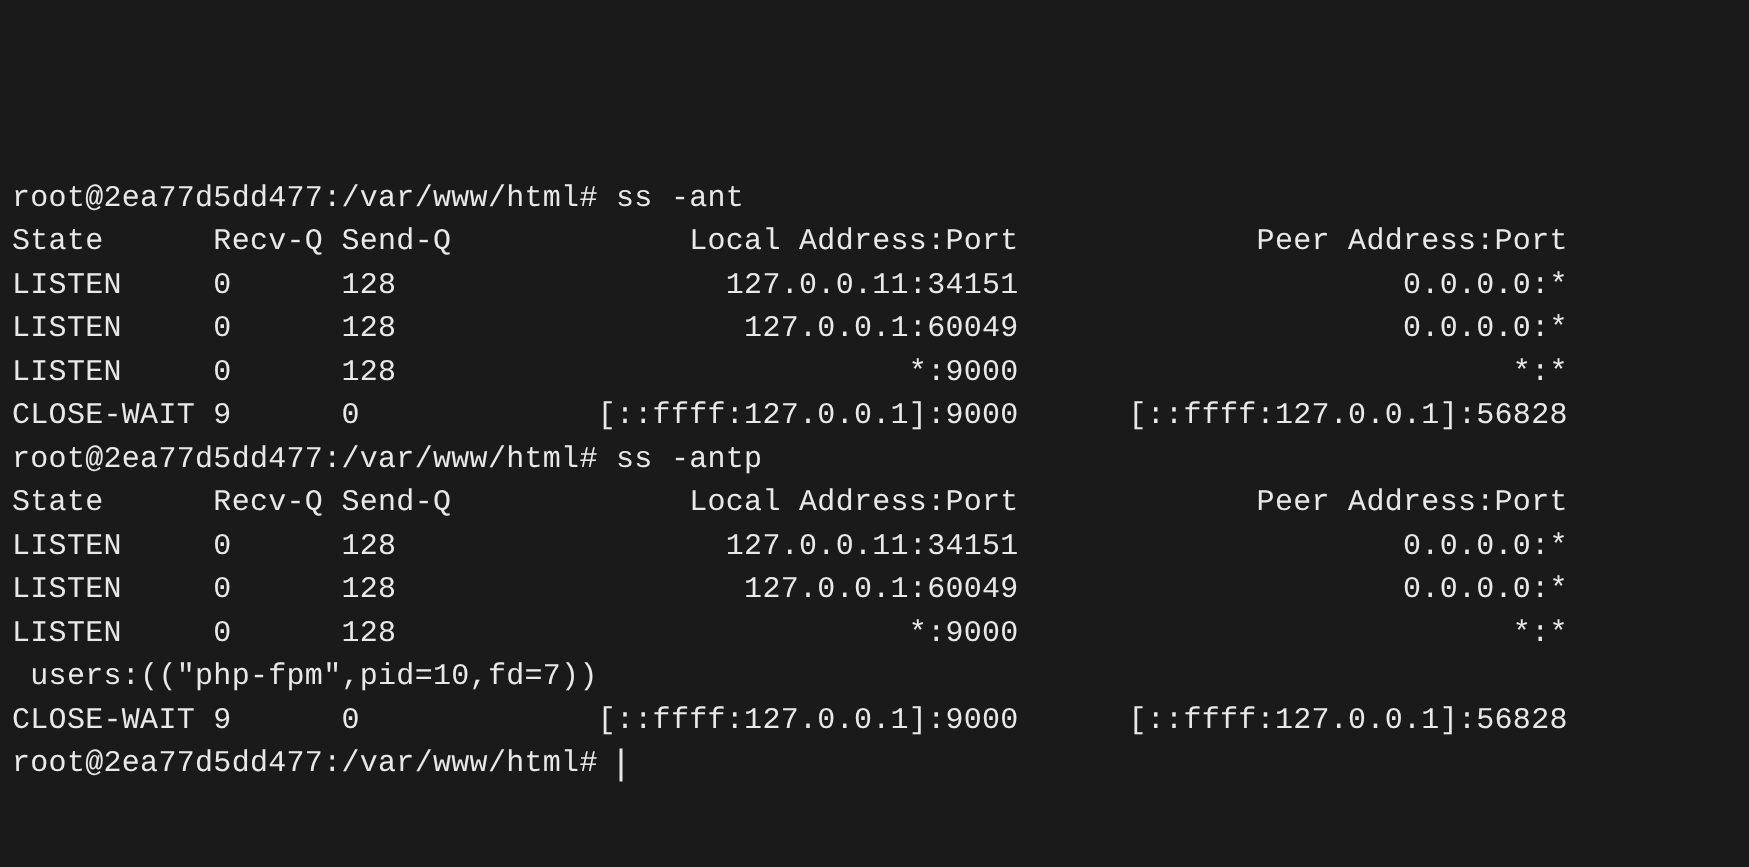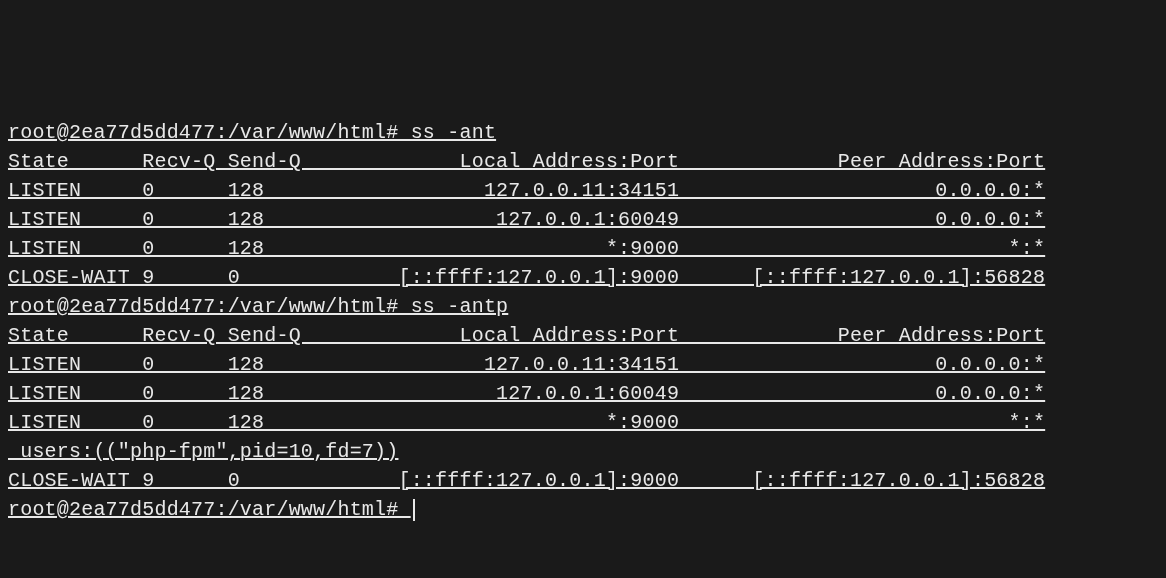--- a/index.html
+++ b/index.html
@@ -15,21 +15,20 @@
       line-height: 1.45;
       padding: 2px 8px;
       width: 1166px;
       height: 578px;
       overflow: hidden;
       white-space: pre;
       letter-spacing: 0.2px;
     }
     .line {
       display: block;
-      text-decoration: underline;
     }
     .cursor {
       display: inline-block;
       width: 2px;
       height: 22px;
       background: #e8e8e8;
       vertical-align: text-bottom;
       margin-left: 2px;
     }
   </style>

